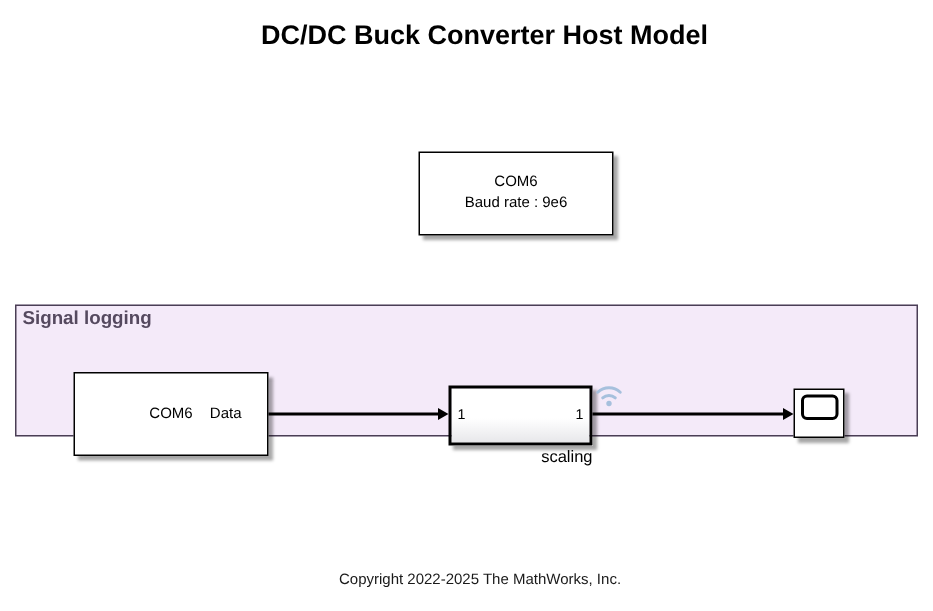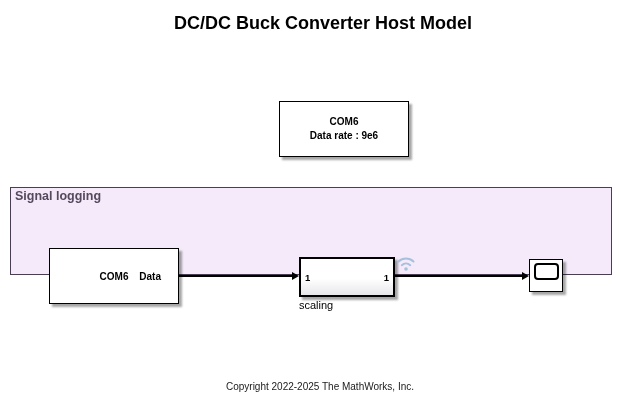--- a/index.html
+++ b/index.html
@@ -7,29 +7,28 @@
     width:622px;height:407px;position:relative;background:#ffffff;
     font-family:"Liberation Sans", sans-serif;color:#000;overflow:hidden;
   }
   .model-title{
     position:absolute;top:12px;left:12px;width:622px;text-align:center;
     font-size:18px;font-weight:bold;line-height:22px;white-space:nowrap;
   }
   .block{
     position:absolute;background:#fff;border:1.5px solid #000;box-sizing:border-box;
     box-shadow:3px 3px 2px var(--shadow, rgba(0,0,0,0.35));
-    font-weight:bold;
   }
   .host-block{
     left:279px;top:101px;width:130px;height:56px;
     display:flex;flex-direction:column;align-items:center;justify-content:center;
     font-size:10px;line-height:14px;text-align:center;
   }
   .area{
-    position:absolute;left:10px;top:187px;width:602px;height:88px;box-sizing:border-box;
+    position:absolute;left:10px;top:203px;width:602px;height:88px;box-sizing:border-box;
     background:var(--area-fill,#f4eaf9);border:1.5px solid var(--area-border,#4a3e55);
   }
   .area-label{
     position:absolute;left:4px;top:1px;font-size:12.5px;font-weight:bold;
     color:var(--area-label-text,#55495f);white-space:nowrap;
   }
   .serial-block{left:49px;top:248px;width:130px;height:56px;font-size:10px;}
   .serial-block .center-label{
     position:absolute;left:0;top:50%;transform:translateY(-50%);
     width:100%;text-align:center;
@@ -38,21 +37,21 @@
     position:absolute;right:17px;top:50%;transform:translateY(-50%);
   }
   .scaling-block{
     left:299px;top:257px;width:96px;height:40px;border-width:2px;
     background:linear-gradient(180deg,#ffffff 0%,#ffffff 55%,#e7e7ea 100%);
     font-size:9.5px;
   }
   .scaling-block .port-in{position:absolute;left:4px;top:50%;transform:translateY(-50%);}
   .scaling-block .port-out{position:absolute;right:4px;top:50%;transform:translateY(-50%);}
   .scaling-label{
-    position:absolute;left:299px;top:299px;width:96px;text-align:left;font-size:11px;
+    position:absolute;left:299px;top:299px;width:96px;text-align:right;font-size:11px;
   }
   .wire{position:absolute;height:1.5px;background:#000;}
   .wire1{left:179px;top:275px;width:113px;}
   .wire2{left:395px;top:275px;width:127px;}
   .arrowhead{
     position:absolute;width:0;height:0;top:-3.5px;right:-7px;
     border-top:4px solid transparent;border-bottom:4px solid transparent;
     border-left:7px solid #000;
   }
   .wifi{position:absolute;left:396px;top:251px;width:20px;height:22px;}
@@ -68,21 +67,21 @@
     font-size:10px;color:#1a1a1a;white-space:nowrap;
   }
 </style>
 </head>
 <body>
 
 <div class="model-title">DC/DC Buck Converter Host Model</div>
 
 <div class="block host-block">
   <span>COM6</span>
-  <span>Data rate : 9e6</span>
+  <span>Baud rate : 9e6</span>
 </div>
 
 <div class="area">
   <div class="area-label">Signal logging</div>
 </div>
 
 <div class="block serial-block">
   <span class="center-label">COM6</span>
   <span class="port-label">Data</span>
 </div>

